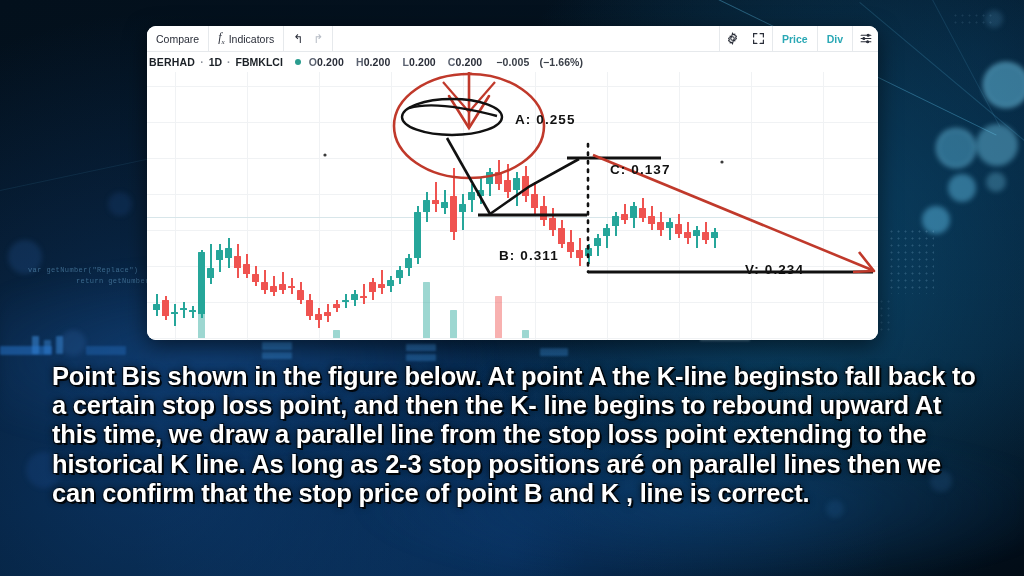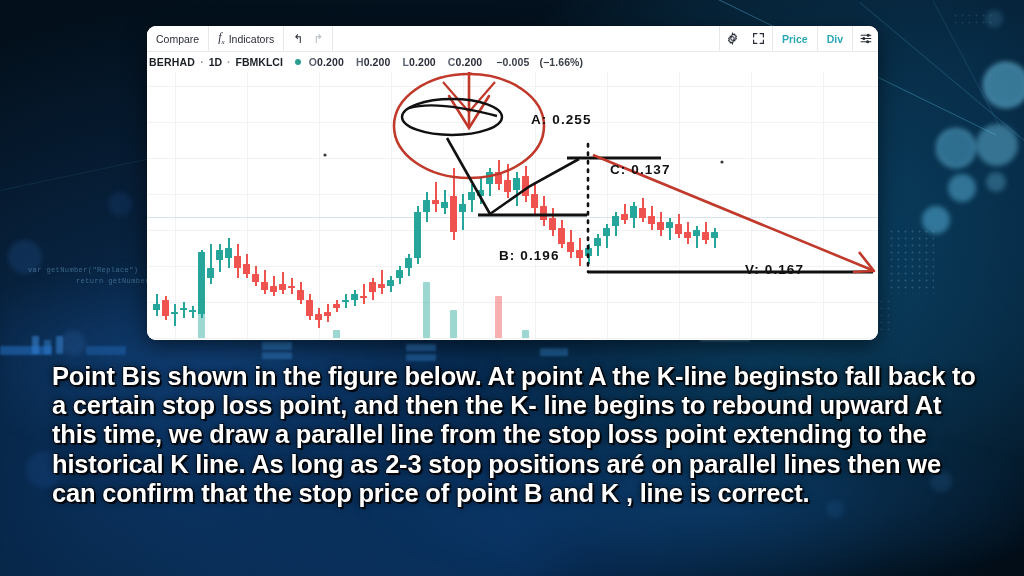--- a/index.html
+++ b/index.html
@@ -572,22 +572,22 @@
 
         <path d="M441 200 L726 200" stroke="#111" stroke-width="2.8" fill="none"></path>
 
         <path d="M446 83 L725 198" stroke="#c0392b" stroke-width="2.6" fill="none"></path>
         <path d="M712 180 L727 199 L706 200" stroke="#c0392b" stroke-width="2.6" fill="none" stroke-linejoin="round"></path>
 
         <circle cx="178" cy="83" r="1.6" fill="#3a3a3a"></circle>
         <circle cx="575" cy="90" r="1.6" fill="#3a3a3a"></circle>
       </svg>
 
-      <div class="ann-label" style="left:384px; top:40px;">A:  0.255</div>
+      <div class="ann-label" style="left:368px; top:40px;">A:  0.255</div>
       <div class="ann-label" style="left:463px; top:90px;">C:  0.137</div>
-      <div class="ann-label" style="left:352px; top:176px;">B:  0.196</div>
-      <div class="ann-label" style="left:598px; top:190px;">V:  0.167</div>
+      <div class="ann-label" style="left:352px; top:176px;">B:  0.311</div>
+      <div class="ann-label" style="left:598px; top:190px;">V:  0.234</div>
     </div>
   </div>
 
   <div id="caption">Point Bis shown in the figure below. At point A the K-line beginsto fall back to a certain stop loss point, and then the K- line begins to rebound upward At this time, we draw a parallel line from the stop loss point extending to the historical K line. As long as 2-3 stop positions aré on parallel lines then we can confirm that the stop price of point B and K , line is correct.</div>
 
 </div>
 
 </body></html>

